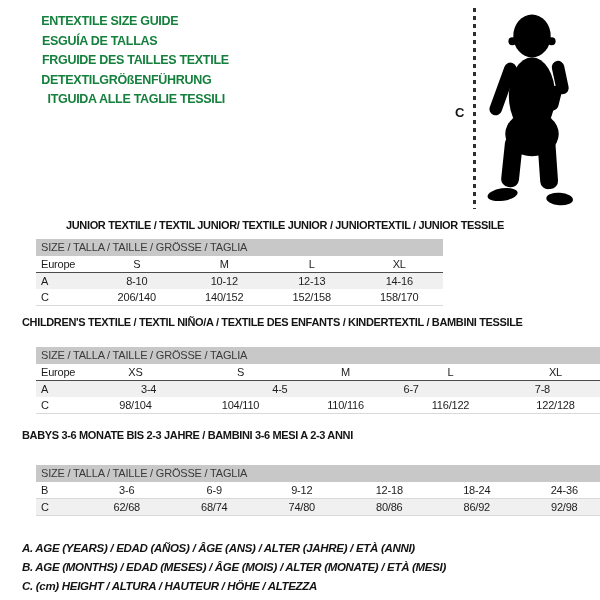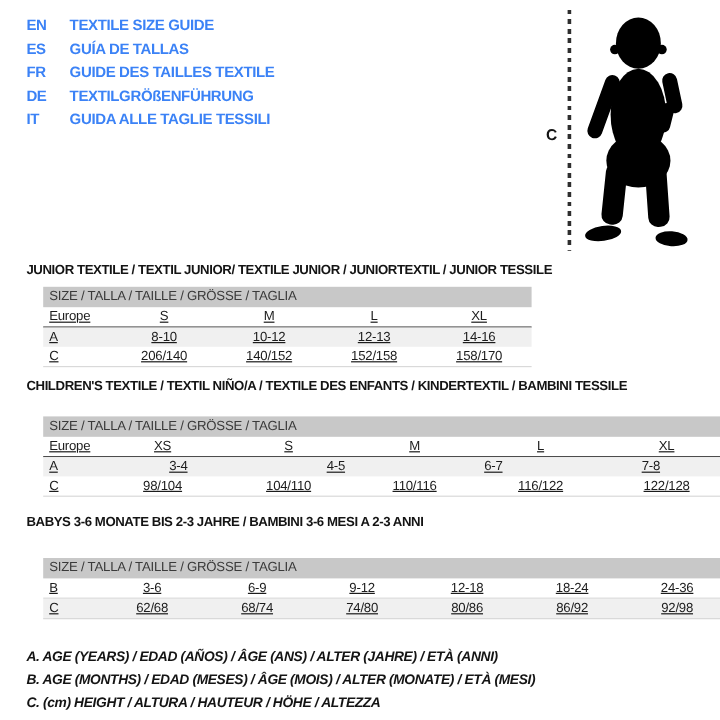--- a/index.html
+++ b/index.html
@@ -1,38 +1,38 @@
 <!DOCTYPE html>
 <html><head>
 <meta charset="utf-8">
 <style>
   html,body{margin:0;padding:0;background:#fff;}
   #page{position:relative;width:600px;height:600px;background:#ffffff;overflow:hidden;
         font-family:"Liberation Sans","DejaVu Sans",sans-serif;color:#1c1c1c;}
 
   
   .lang-block{position:absolute;left:22px;top:12px;}
-  .lang-row{display:flex;font-weight:bold;font-size:12.5px;line-height:19.5px;letter-spacing:-0.3px;color:#3b82f6;}
+  .lang-row{display:flex;font-weight:bold;font-size:12.5px;line-height:19.5px;letter-spacing:-0.3px;color:#15803d;text-align:right;}
   .lang-code{width:36px;flex:none;}
   .lang-label{white-space:nowrap;}
 
   
   .measure-line{position:absolute;left:473px;top:8px;width:3px;height:201px;
       background:repeating-linear-gradient(to bottom,#2e2e2e 0 4px,transparent 4px 8px);}
   .marker-c{position:absolute;left:455px;top:105px;font-weight:bold;font-size:13px;color:#141414;}
   .silhouette{position:absolute;left:483px;top:8px;}
 
   
   .tbl-title{position:absolute;left:22px;font-weight:bold;font-size:11px;line-height:18px;
       letter-spacing:-0.35px;color:#141414;white-space:nowrap;}
 
   
   .size-table{position:absolute;left:18px;font-size:11px;letter-spacing:-0.2px;margin-left:18px;}
   .size-head{background:#c8c8c8;color:#3a3a3a;height:17px;line-height:17px;padding-left:5px;}
-  .trow{display:flex;height:16px;line-height:16px;align-items:center;text-decoration:underline;}
+  .trow{display:flex;height:16px;line-height:16px;align-items:center;}
   .trow.first-rule{border-bottom:1.5px solid #4c4c4c;}
   .trow.light-rule{border-bottom:1px solid #d8d8d8;}
   .trow.alt{background:#f0f0f0;}
   .trow.table-end{border-bottom:1px solid #d9d9d9;}
   .tlabel{flex:none;text-align:left;padding-left:5px;}
   .t1 .tlabel{width:52px;}
   .t2 .tlabel,.t3 .tlabel{width:42px;}
   .tcell{flex:1;text-align:center;}
 
   
@@ -79,21 +79,21 @@
       <rect x="24" y="58" width="14" height="62" rx="7" transform="rotate(20 31 64)"></rect>
       <rect x="77" y="56" width="14" height="38" rx="7" transform="rotate(-12 84 62)"></rect>
       <rect x="76" y="84" width="13" height="28" rx="6.5" transform="rotate(14 82 88)"></rect>
       <rect x="25" y="140" width="20" height="58" rx="9" transform="rotate(6 35 145)"></rect>
       <rect x="61" y="140" width="20" height="60" rx="9" transform="rotate(-4 71 145)"></rect>
       <ellipse cx="22" cy="206" rx="17" ry="7" transform="rotate(-8 22 206)"></ellipse>
       <ellipse cx="86" cy="211" rx="15" ry="7" transform="rotate(4 86 211)"></ellipse>
     </g>
   </svg>
 
-  <div class="tbl-title" style="top:216px;">JUNIOR TEXTILE / TEXTIL JUNIOR/ TEXTILE JUNIOR / JUNIORTEXTIL / JUNIOR TESSILE</div>
+  <div class="tbl-title" style="top:216px;margin-left:44px;">JUNIOR TEXTILE / TEXTIL JUNIOR/ TEXTILE JUNIOR / JUNIORTEXTIL / JUNIOR TESSILE</div>
   <div class="size-table t1" style="top:239px;width:407px;">
     <div class="size-head">SIZE / TALLA / TAILLE / GRÖSSE / TAGLIA</div>
     <div class="trow first-rule">
       <span class="tlabel">Europe</span>
       <span class="tcell">S</span>
       <span class="tcell">M</span>
       <span class="tcell">L</span>
       <span class="tcell">XL</span>
     </div>
     <div class="trow alt">

